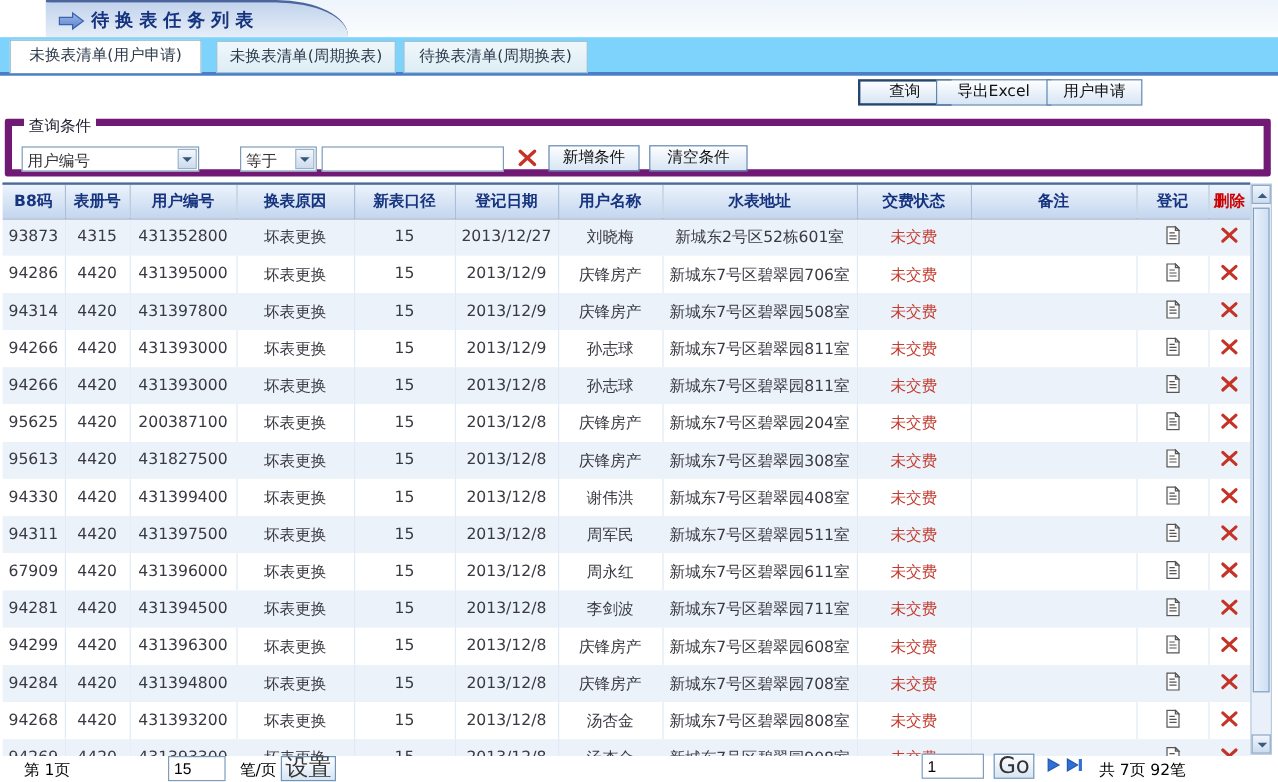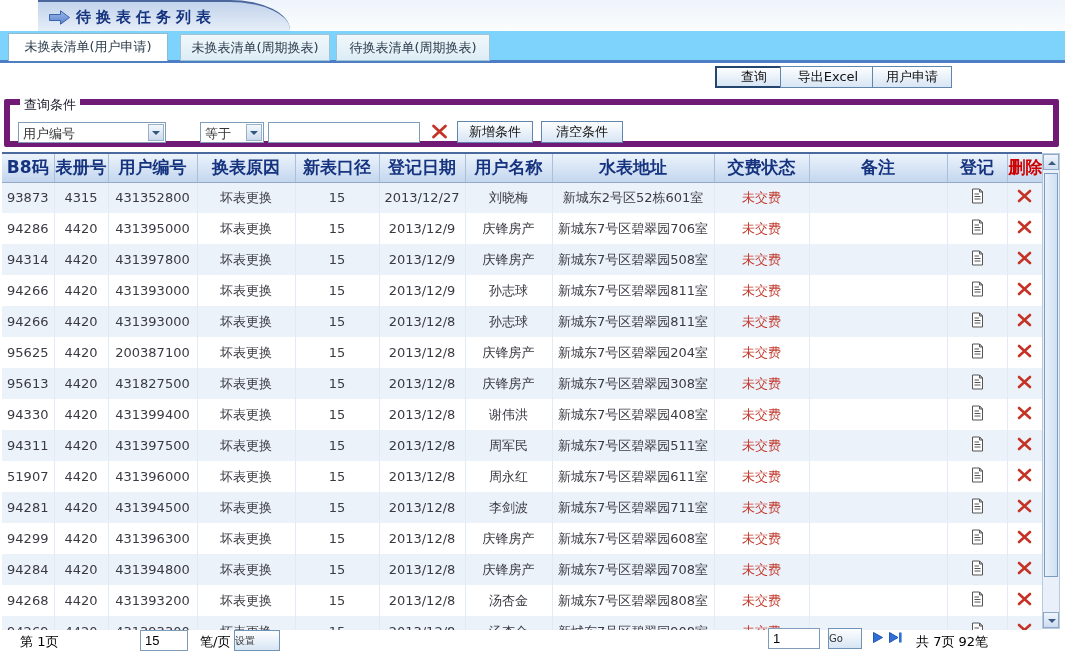--- a/index.html
+++ b/index.html
@@ -42,21 +42,21 @@
   .sel-op{left:166px;top:17px;width:64px;margin-left:24px;}
   .filter-input{position:absolute;left:258px;top:17px;width:152px;height:21px;box-sizing:border-box;
     border:1px solid #7f9db9;font-size:13px;padding:0 3px;}
   .filter-x{position:absolute;left:421px;top:19px;cursor:pointer;}
   .btn-add{left:447px;top:16px;width:76px;}
   .btn-clear{left:531px;top:16px;width:82px;}
 
   
   .viewport{position:absolute;left:2px;top:152px;width:1040px;height:478px;overflow:hidden;border-top:2px solid #4a699e;}
   table{border-collapse:collapse;table-layout:fixed;width:1040px;}
-  th{height:28px;box-sizing:border-box;font-size:17px;font-weight:bold;color:#16337f;
+  th{height:28px;box-sizing:border-box;font-size:13px;font-weight:bold;color:#16337f;
     background:linear-gradient(#ecf3fc,#c3d6ee);border-right:1px solid #a9bfda;border-bottom:1px solid #93a9c6;
     text-align:center;white-space:nowrap;overflow:hidden;}
   th.hdr-del{color:#cc0000;}
   td{height:31px;box-sizing:border-box;font-size:13px;color:#3a3a42;text-align:center;
     border-right:1px solid #e2eaf5;padding:0 2px;white-space:nowrap;overflow:hidden;}
   tr.odd td{background:#ecf2fa;}
   tr.even td{background:#ffffff;}
   td.status{color:#c23b2e;}
   td.icon-cell{cursor:pointer;}
 
@@ -75,21 +75,21 @@
   
   .footer{position:absolute;left:0;top:630px;width:1065px;height:22px;background:#fff;}
   .pg-label{position:absolute;top:3px;white-space:nowrap;color:#000000;}
   .pg-page{left:20px;}
   .pg-unit{left:200px;}
   .pg-total{left:916px;}
   .pg-input{position:absolute;box-sizing:border-box;height:21px;border:1px solid #7f9db9;font-size:13px;padding:0 4px;top:0px;}
   .pg-size{left:140px;width:48px;}
   .pg-goto{left:768px;width:52px;top:-2px;}
   .pg-btn{position:absolute;box-sizing:border-box;height:21px;border:1px solid #6f94b8;
-    background:linear-gradient(#fdfeff,#d7e5f4);font-size:10px;line-height:19px;cursor:pointer;}
+    background:linear-gradient(#fdfeff,#d7e5f4);font-size:19px;text-align:center;line-height:19px;cursor:pointer;}
   .pg-set{left:234px;width:46px;top:0px;}
   .pg-go{left:828px;width:34px;top:-2px;}
   .pg-next{position:absolute;left:872px;top:1px;cursor:pointer;}
   .pg-last{position:absolute;left:888px;top:1px;cursor:pointer;}
 </style>
 </head>
 <body>
 
 <div class="app">
 
@@ -348,21 +348,21 @@
             <td class="icon-cell"><svg width="13" height="16" viewBox="0 0 13 16">
                 <path d="M1.5 1 H8.5 L11.5 4 V15 H1.5 Z" fill="#fdfdfd" stroke="#555"></path>
                 <path d="M8.5 1 L11.5 4 H8.5 Z" fill="#e4e4e4" stroke="#555"></path>
                 <path d="M3.5 6 H8 M3.5 8.5 H9.5 M3.5 11 H9.5" stroke="#555" stroke-width="1"></path>
               </svg></td>
             <td class="icon-cell"><svg width="15" height="14" viewBox="0 0 15 14">
                 <path d="M2 2 L13 12 M13 2 L2 12" stroke="#c43325" stroke-width="2.6" stroke-linecap="round"></path>
               </svg></td>
           </tr>
           <tr class="even">
-            <td>51907</td>
+            <td>67909</td>
             <td>4420</td>
             <td>431396000</td>
             <td>坏表更换</td>
             <td>15</td>
             <td>2013/12/8</td>
             <td>周永红</td>
             <td>新城东7号区碧翠园611室</td>
             <td class="status">未交费</td>
             <td></td>
             <td class="icon-cell"><svg width="13" height="16" viewBox="0 0 13 16">

